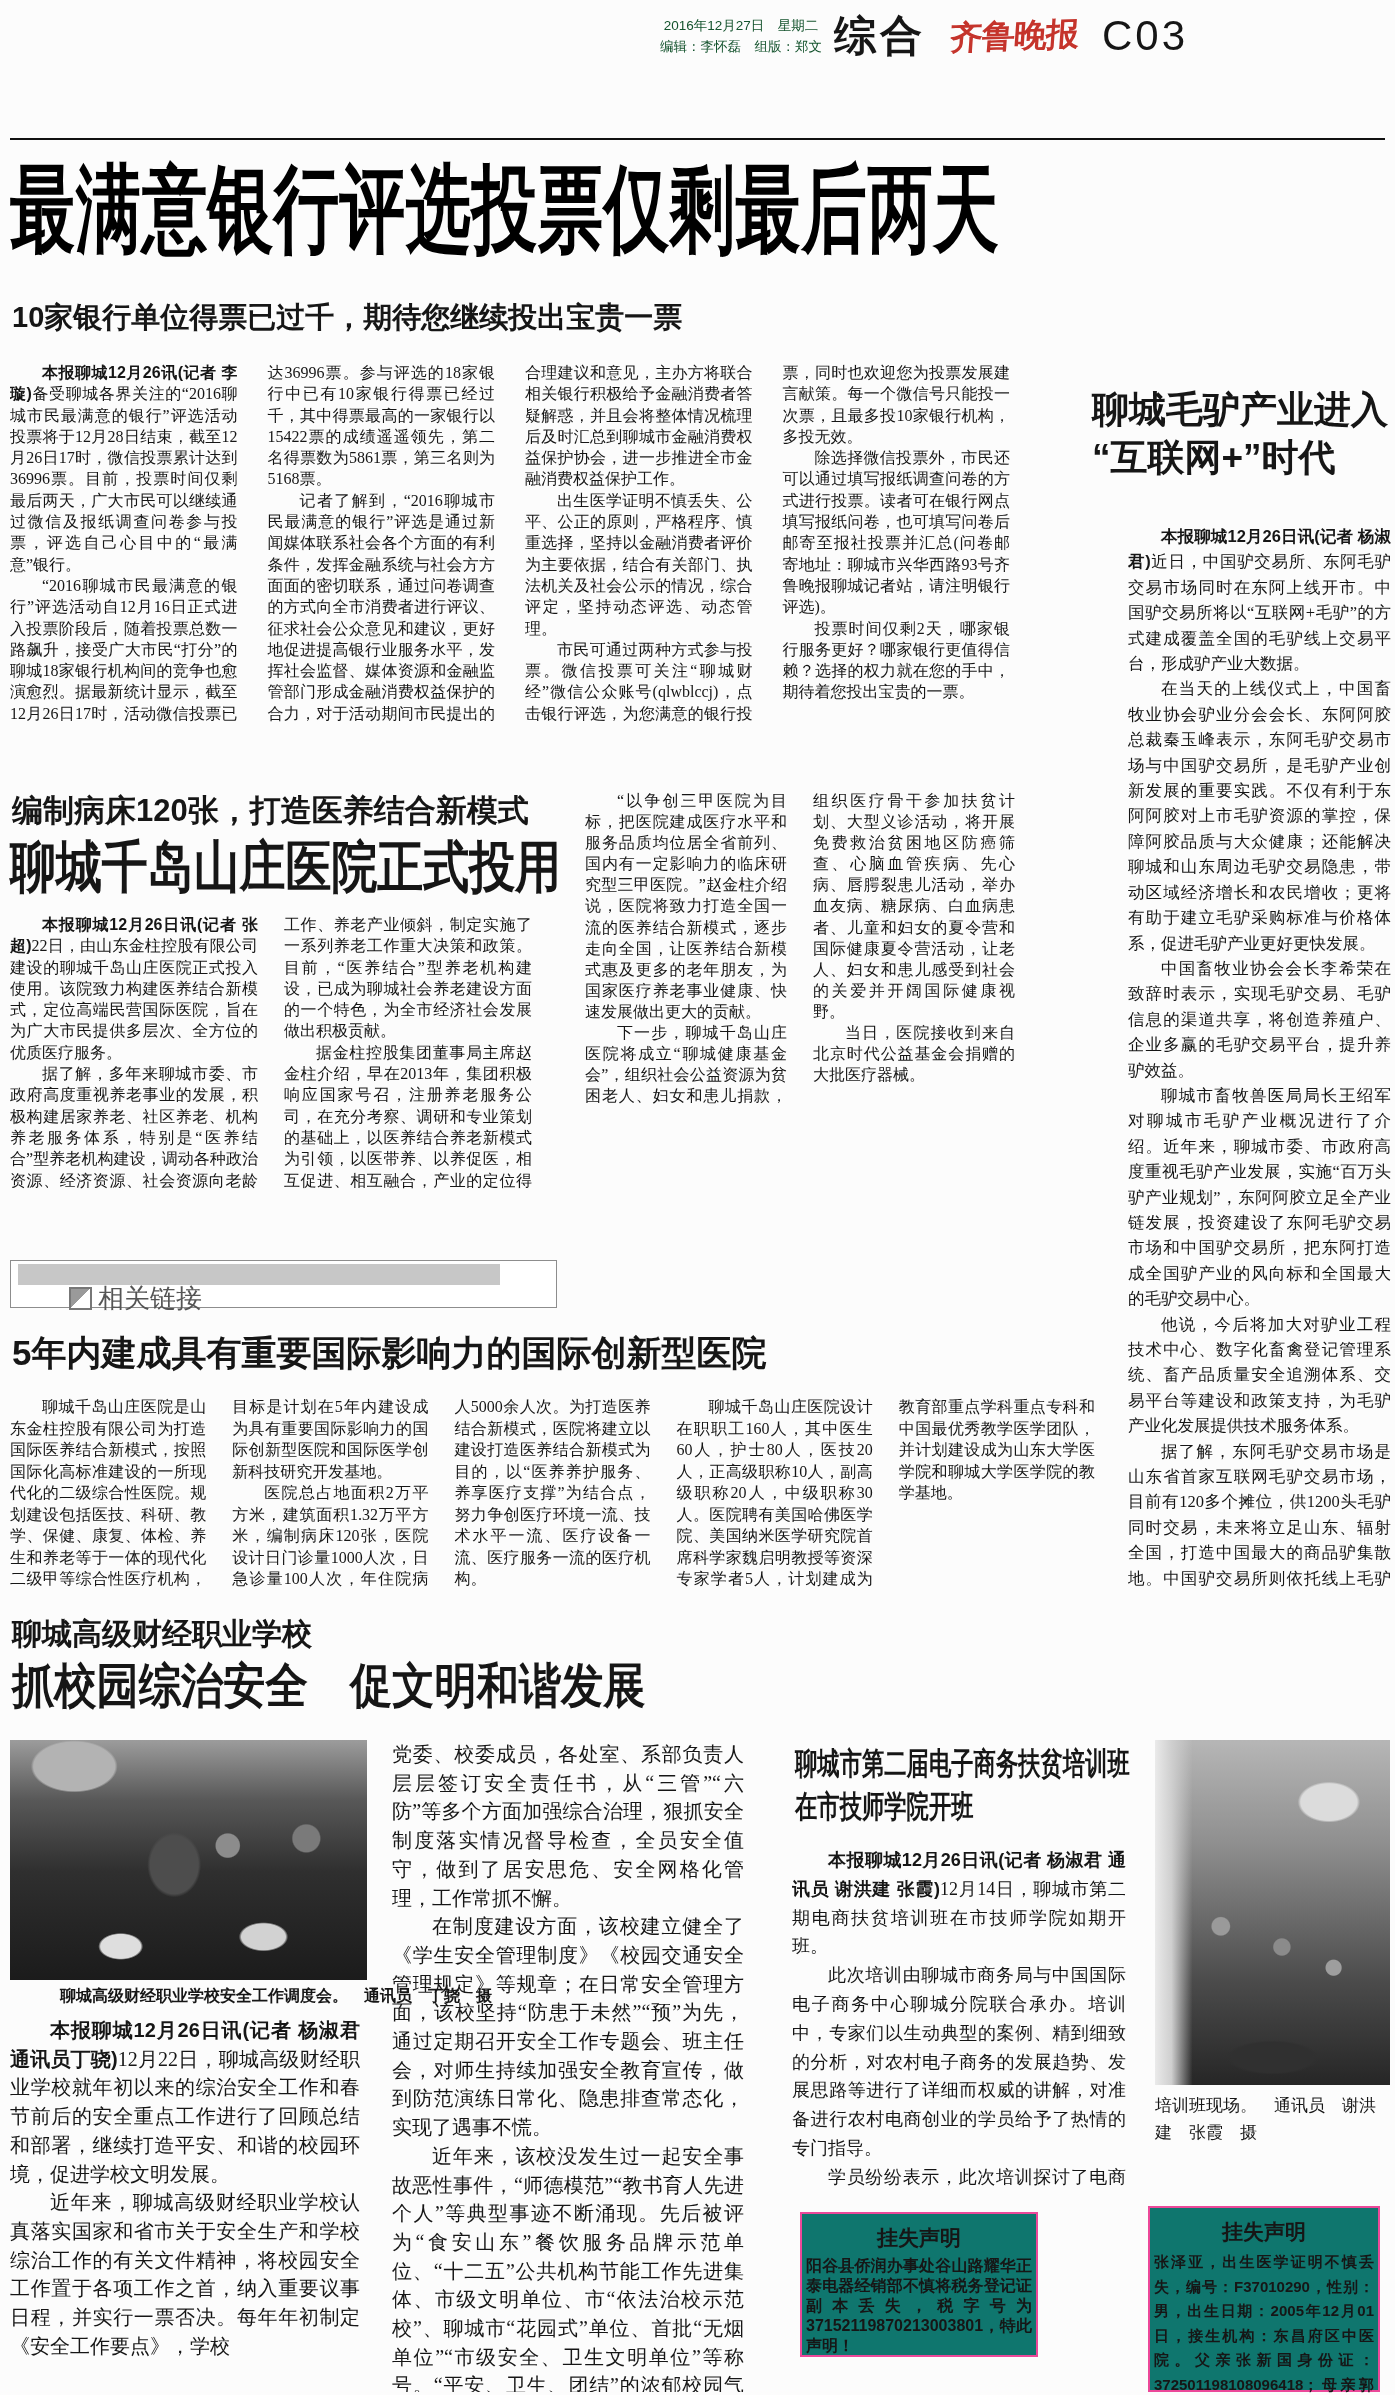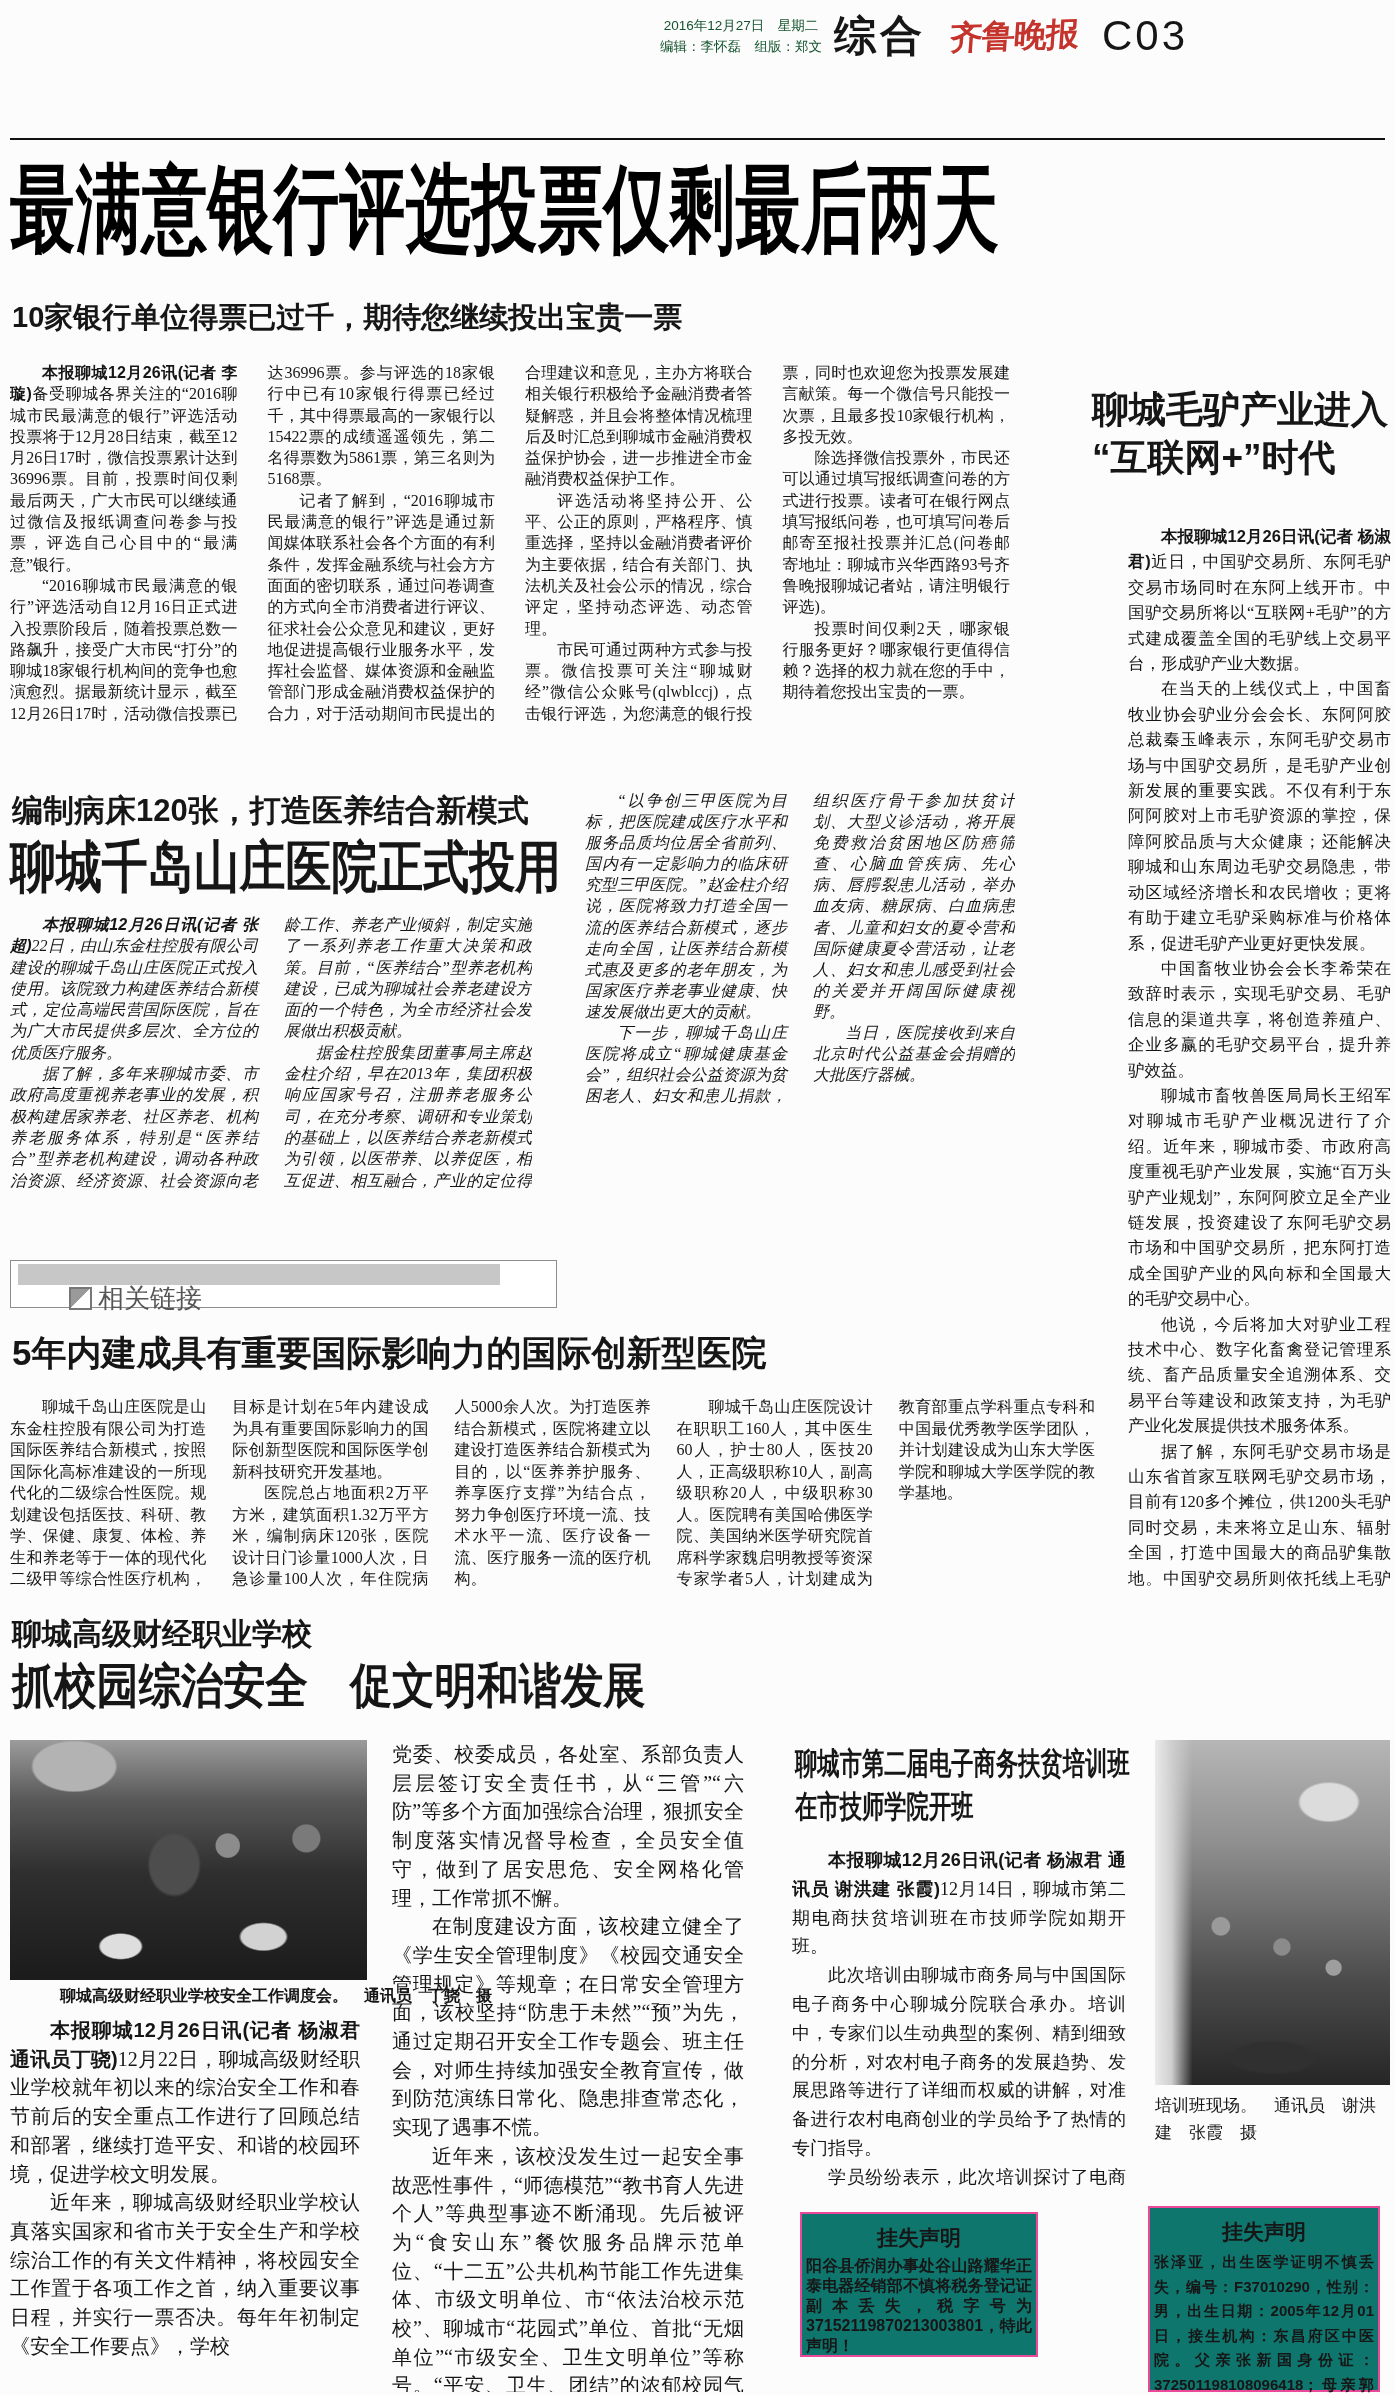--- a/index.html
+++ b/index.html
@@ -17,21 +17,21 @@
   .mh-section{font-size:42px;font-weight:900;letter-spacing:4px;white-space:nowrap;}
   .mh-div{width:1px;height:46px;background:#9a9a9a;}
   .mh-logo{font-size:33px;font-weight:900;color:#c5342c;white-space:nowrap;transform:skewX(-6deg) rotate(-2deg);letter-spacing:-1px;}
   .mh-pageno{font-size:42px;font-weight:500;letter-spacing:3px;white-space:nowrap;}
   .head-rule{left:10px;top:138px;width:1375px;height:2px;background:#111;}
 
   
   .body-txt p{margin:0;text-indent:2em;text-align:justify;}
   .body-txt b{font-family:"Liberation Sans","DejaVu Sans",sans-serif;font-weight:700;}
   .cols4{column-count:4;column-gap:30px;}
-  .cols2{column-count:2;column-gap:26px;font-style:italic;}
+  .cols2{column-count:2;column-gap:26px;}
   .cols5{column-count:5;column-gap:26px;}
   .clip{overflow:hidden;}
 
   
   .bank-headline{left:10px;top:146px;font-size:96px;font-weight:900;white-space:nowrap;
     transform:scaleX(0.68);transform-origin:left top;letter-spacing:1px;color:#000;}
   .bank-subhead{left:12px;top:298px;font-size:29px;font-weight:700;white-space:nowrap;}
   .bank-body{left:10px;top:362px;width:1000px;height:384px;font-size:16px;line-height:21.3px;}
 
   
@@ -116,21 +116,21 @@
     <div class="mh-pageno">C03</div>
   </div>
   <div class="abs head-rule"></div>
 
   <div class="abs bank-headline hei">最满意银行评选投票仅剩最后两天</div>
   <div class="abs bank-subhead hei">10家银行单位得票已过千，期待您继续投出宝贵一票</div>
   <div class="abs bank-body cols4 clip body-txt">
     <p><b>本报聊城12月26讯(记者 李璇)</b><span>备受聊城各界关注的“2016聊城市民最满意的银行”评选活动投票将于12月28日结束，截至12月26日17时，微信投票累计达到36996票。目前，投票时间仅剩最后两天，广大市民可以继续通过微信及报纸调查问卷参与投票，评选自己心目中的“最满意”银行。</span></p>
     <p>“2016聊城市民最满意的银行”评选活动自12月16日正式进入投票阶段后，随着投票总数一路飙升，接受广大市民“打分”的聊城18家银行机构间的竞争也愈演愈烈。据最新统计显示，截至12月26日17时，活动微信投票已达36996票。参与评选的18家银行中已有10家银行得票已经过千，其中得票最高的一家银行以15422票的成绩遥遥领先，第二名得票数为5861票，第三名则为5168票。</p>
     <p>记者了解到，“2016聊城市民最满意的银行”评选是通过新闻媒体联系社会各个方面的有利条件，发挥金融系统与社会方方面面的密切联系，通过问卷调查的方式向全市消费者进行评议、征求社会公众意见和建议，更好地促进提高银行业服务水平，发挥社会监督、媒体资源和金融监管部门形成金融消费权益保护的合力，对于活动期间市民提出的合理建议和意见，主办方将联合相关银行积极给予金融消费者答疑解惑，并且会将整体情况梳理后及时汇总到聊城市金融消费权益保护协会，进一步推进全市金融消费权益保护工作。</p>
-    <p>评选活动将坚持公开、公平、公正的原则，严格程序、慎重选择，坚持以金融消费者评价为主要依据，结合有关部门、执法机关及社会公示的情况，综合评定，坚持动态评选、动态管理。</p>
+    <p>出生医学证明不慎丢失、公平、公正的原则，严格程序、慎重选择，坚持以金融消费者评价为主要依据，结合有关部门、执法机关及社会公示的情况，综合评定，坚持动态评选、动态管理。</p>
     <p>市民可通过两种方式参与投票。微信投票可关注“聊城财经”微信公众账号(qlwblccj)，点击银行评选，为您满意的银行投票，同时也欢迎您为投票发展建言献策。每一个微信号只能投一次票，且最多投10家银行机构，多投无效。</p>
     <p>除选择微信投票外，市民还可以通过填写报纸调查问卷的方式进行投票。读者可在银行网点填写报纸问卷，也可填写问卷后邮寄至报社投票并汇总(问卷邮寄地址：聊城市兴华西路93号齐鲁晚报聊城记者站，请注明银行评选)。</p>
     <p>投票时间仅剩2天，哪家银行服务更好？哪家银行更值得信赖？选择的权力就在您的手中，期待着您投出宝贵的一票。</p>
   </div>
 
   <div class="abs donkey-headline hei">
     <div>聊城毛驴产业进入</div>
     <div>“互联网+”时代</div>
   </div>
   <div class="abs donkey-body clip body-txt">

